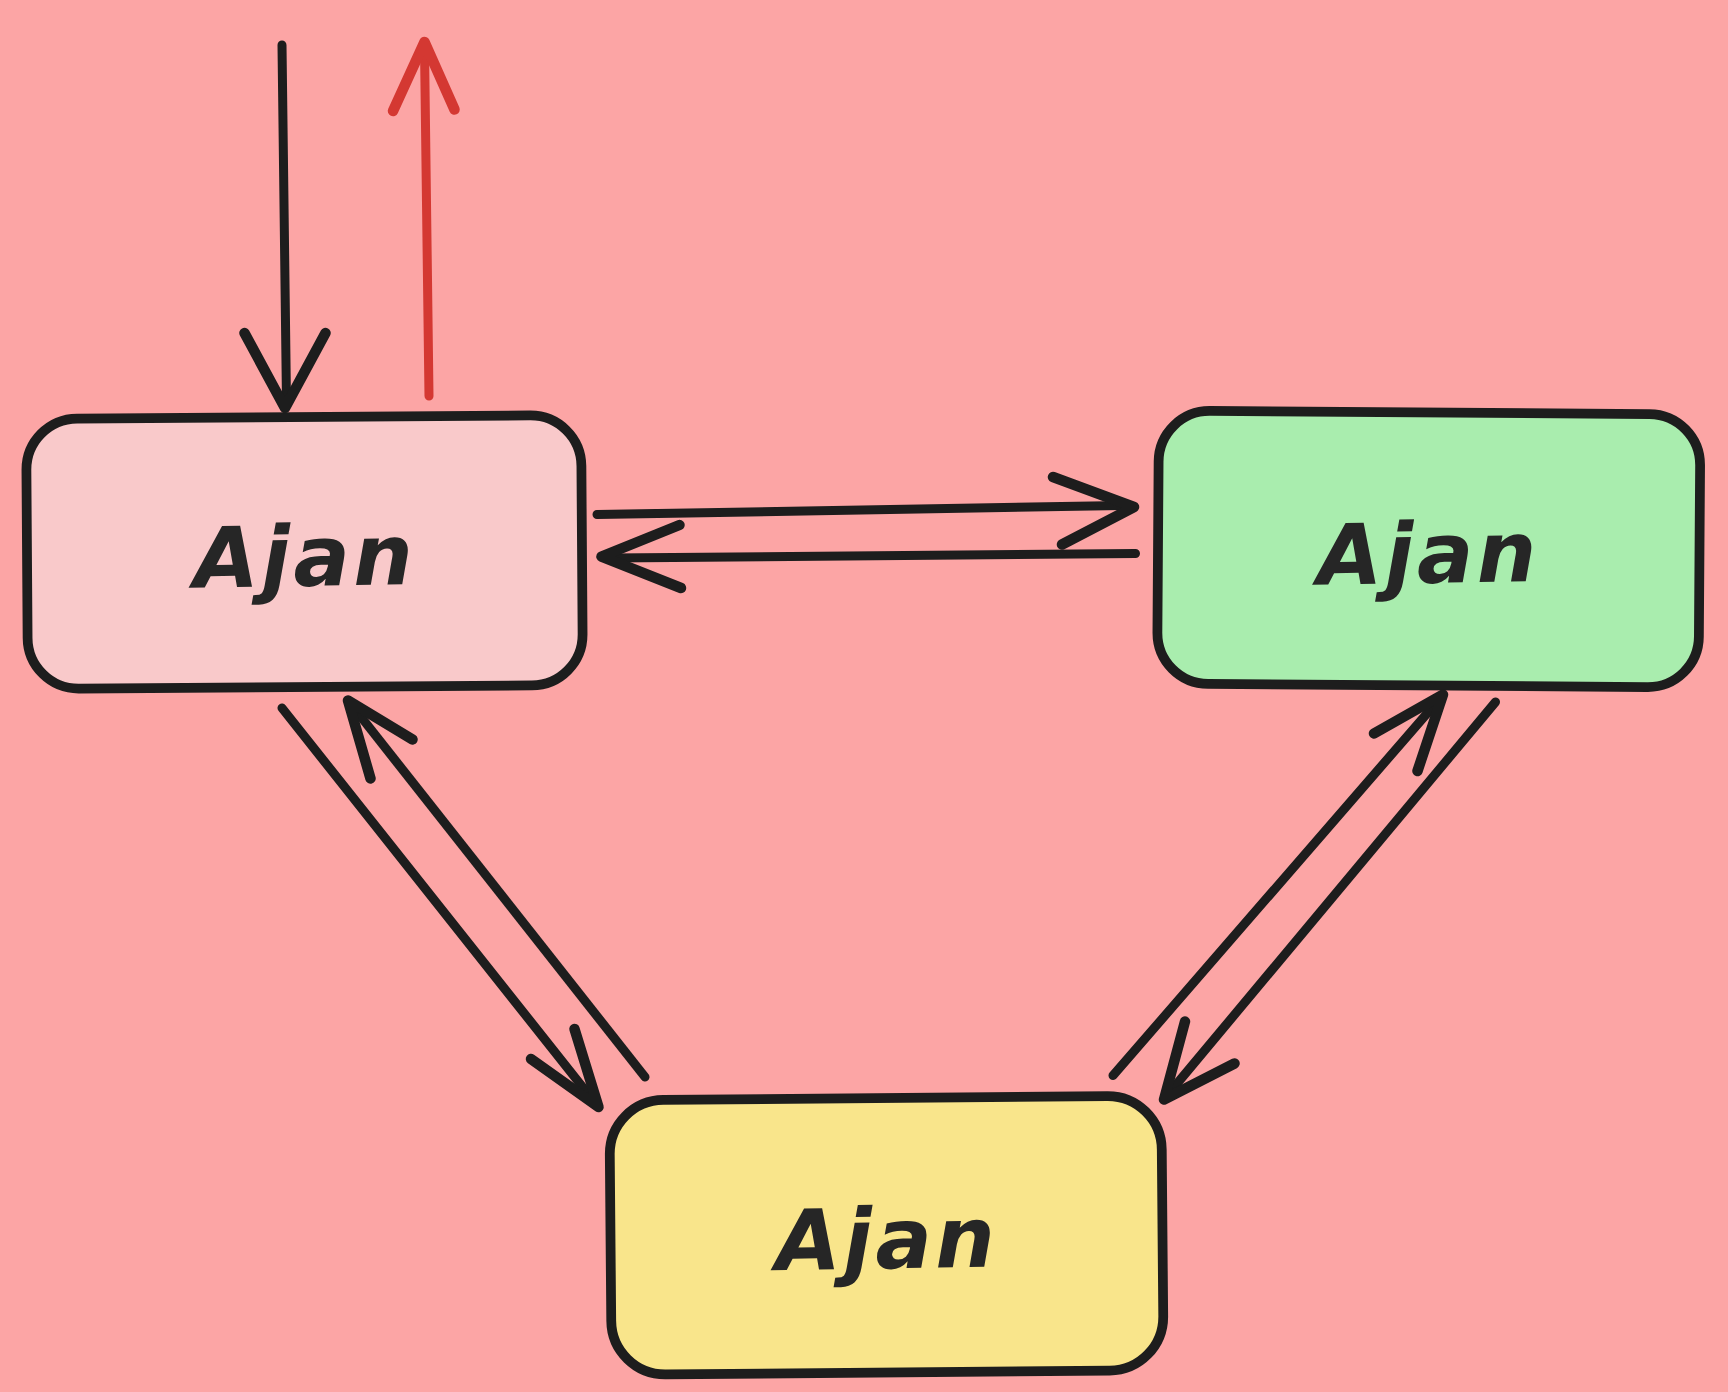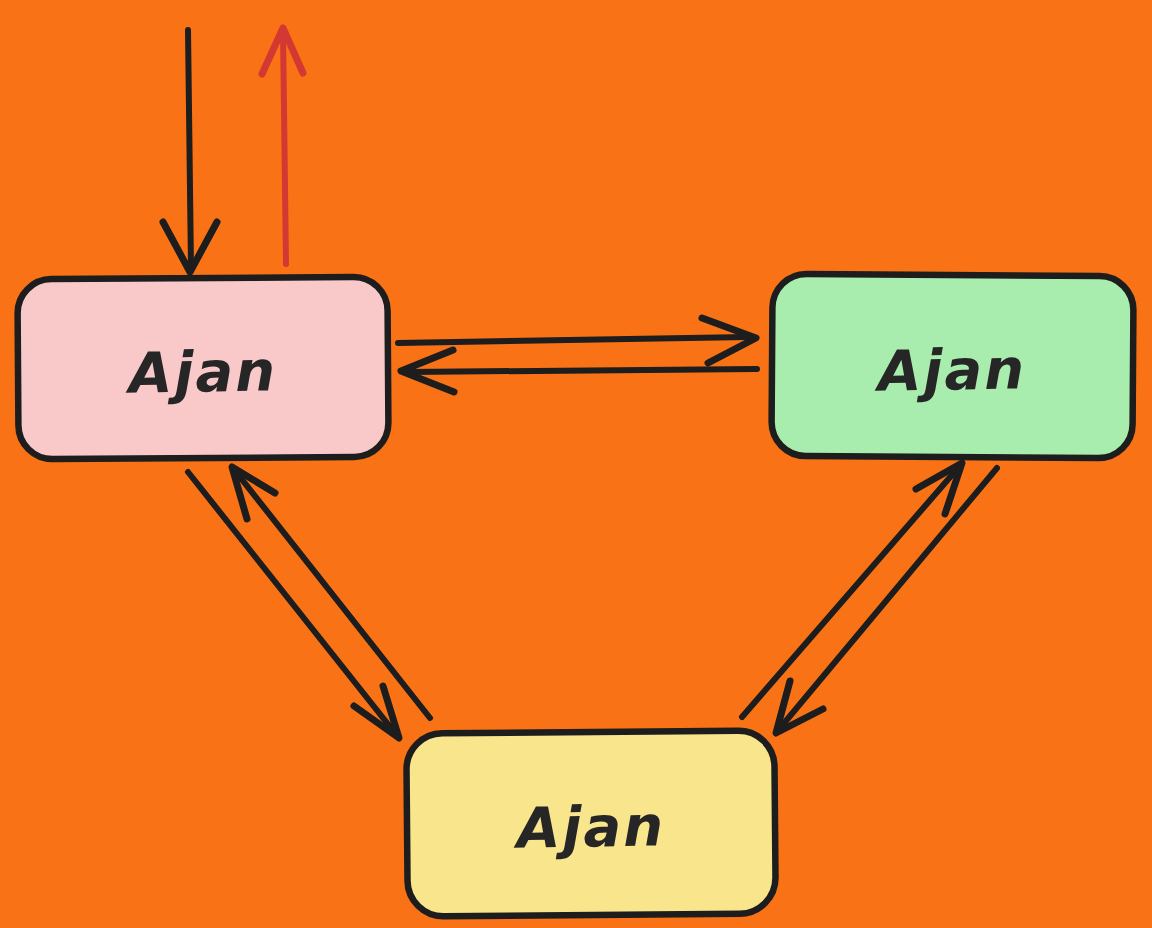--- a/index.html
+++ b/index.html
@@ -5,21 +5,21 @@
   html, body {
     margin: 0;
     padding: 0;
     background: #ffffff;
     font-family: "DejaVu Sans", "Liberation Sans", sans-serif;
   }
   .canvas {
     position: relative;
     width: 1152px;
     height: 928px;
-    background: #f97316;
+    background: #fca5a5;
     overflow: hidden;
   }
   svg { display: block; }
   .node-label {
     font-family: "DejaVu Sans", "Liberation Sans", sans-serif;
     font-style: italic;
     font-weight: bold;
     font-size: 56px;
     letter-spacing: 2px;
   }

